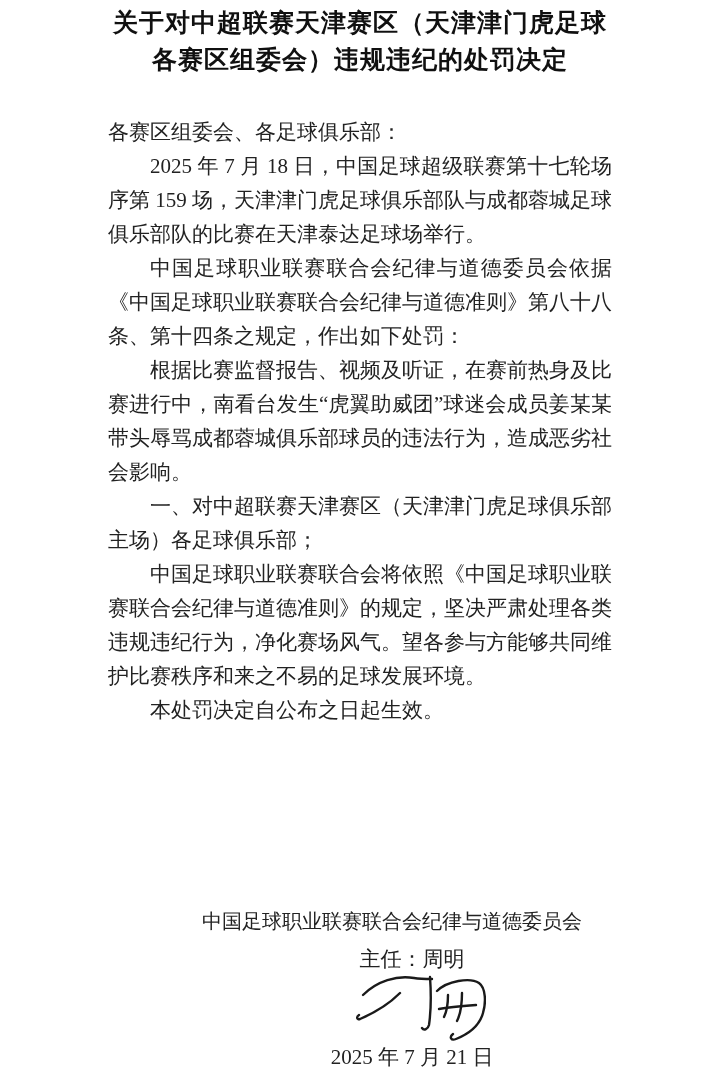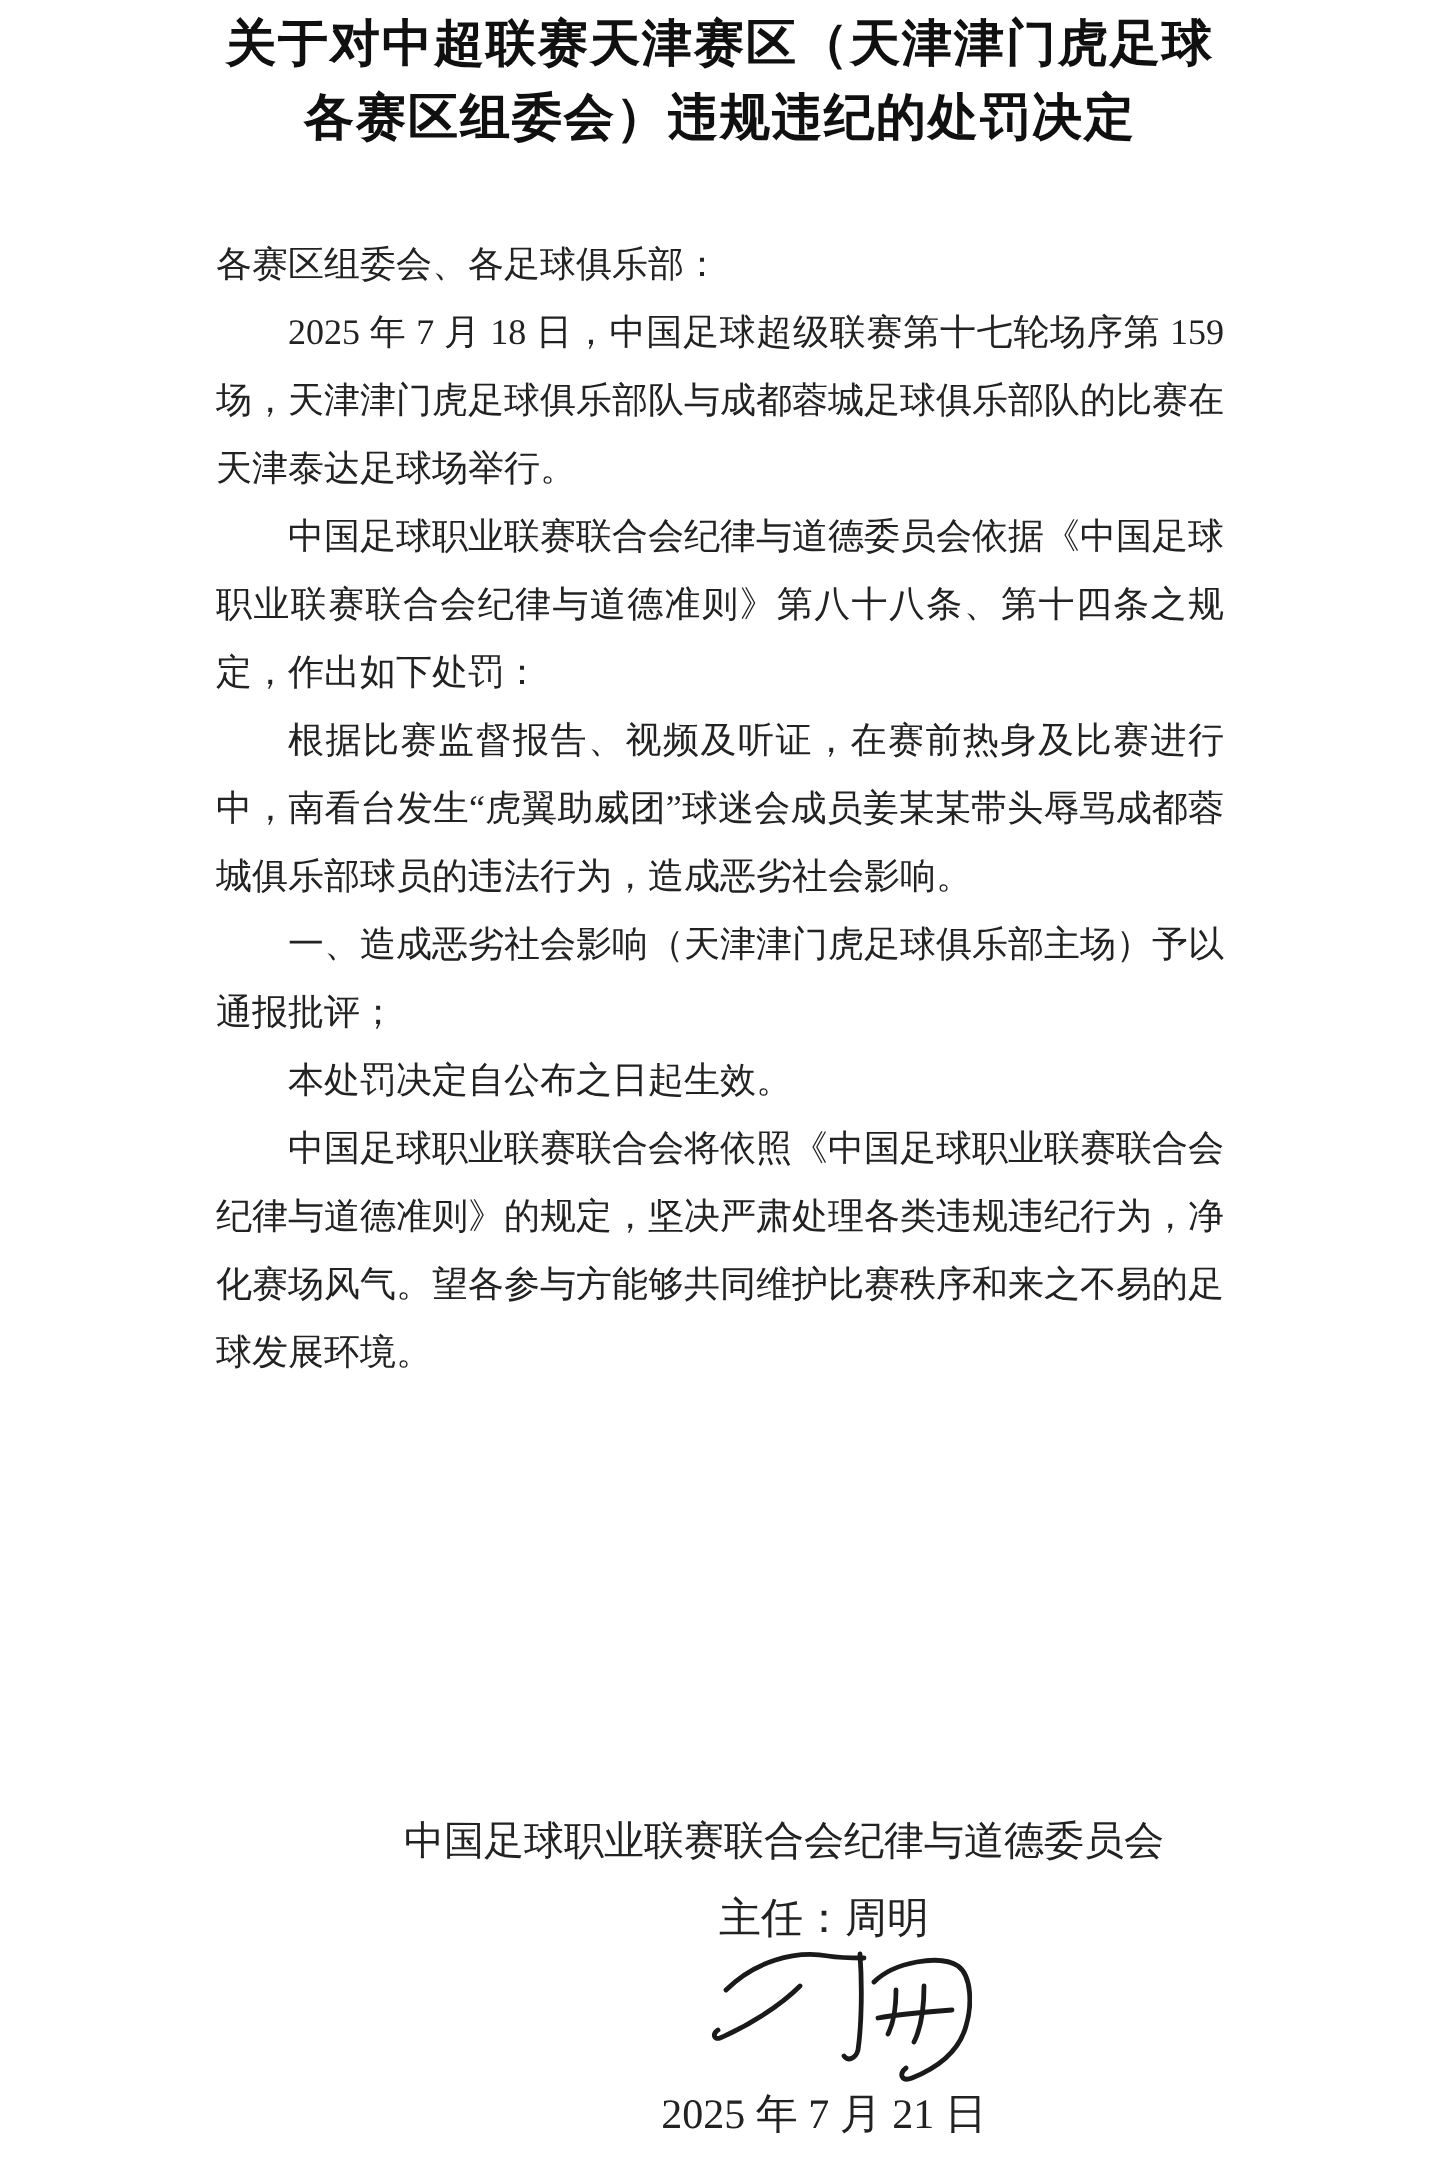--- a/index.html
+++ b/index.html
@@ -29,21 +29,21 @@
     color: #101010;
   }
   .doc-body {
     position: absolute;
     top: 115px;
     left: 108px;
     width: 504px;
   }
   .doc-body p {
     margin: 0;
-    font-size: 18px;
+    font-size: 21px;
     line-height: 34px;
     text-align: justify;
     text-indent: 2em;
     color: #222222;
   }
   .doc-body p.salutation {
     text-indent: 0;
   }
   .sign-line {
     position: absolute;
@@ -93,23 +93,23 @@
   <div class="doc-title">
     <div>关于对中超联赛天津赛区（天津津门虎足球</div>
     <div>各赛区组委会）违规违纪的处罚决定</div>
   </div>
 
   <div class="doc-body">
     <p class="salutation">各赛区组委会、各足球俱乐部：</p>
     <p>2025 年 7 月 18 日，中国足球超级联赛第十七轮场序第 159 场，天津津门虎足球俱乐部队与成都蓉城足球俱乐部队的比赛在天津泰达足球场举行。</p>
     <p>中国足球职业联赛联合会纪律与道德委员会依据《中国足球职业联赛联合会纪律与道德准则》第八十八条、第十四条之规定，作出如下处罚：</p>
     <p>根据比赛监督报告、视频及听证，在赛前热身及比赛进行中，南看台发生“虎翼助威团”球迷会成员姜某某带头辱骂成都蓉城俱乐部球员的违法行为，造成恶劣社会影响。</p>
-    <p>一、造成恶劣社会影响（天津津门虎足球俱乐部主场）予以通报批评；</p>
+    <p>一、对中超联赛天津赛区（天津津门虎足球俱乐部主场）各足球俱乐部；</p>
+    <p>中国足球职业联赛联合会将依照《中国足球职业联赛联合会纪律与道德准则》的规定，坚决严肃处理各类违规违纪行为，净化赛场风气。望各参与方能够共同维护比赛秩序和来之不易的足球发展环境。</p>
     <p>本处罚决定自公布之日起生效。</p>
-    <p>中国足球职业联赛联合会将依照《中国足球职业联赛联合会纪律与道德准则》的规定，坚决严肃处理各类违规违纪行为，净化赛场风气。望各参与方能够共同维护比赛秩序和来之不易的足球发展环境。</p>
   </div>
 
   <div class="sign-line sign-org">中国足球职业联赛联合会纪律与道德委员会</div>
   <div class="sign-line sign-chief">主任：周明</div>
 
   <svg class="signature-svg" viewBox="0 0 134 72" aria-hidden="true">
     <path d="M 11,24 C 25,10 45,4 62,7 C 68,8 74,8 80,8"></path>
     <path d="M 48,22 C 38,32 22,42 8,48 C 5,49 4,46 7,44"></path>
     <path d="M 78,6 C 79,20 79,40 77,54 C 76,58 72,60 70,57"></path>
     <path d="M 85,20 C 95,10 118,6 127,12 C 134,17 134,32 131,42 C 128,53 119,62 104,68 C 99,70 97,66 101,63"></path>

